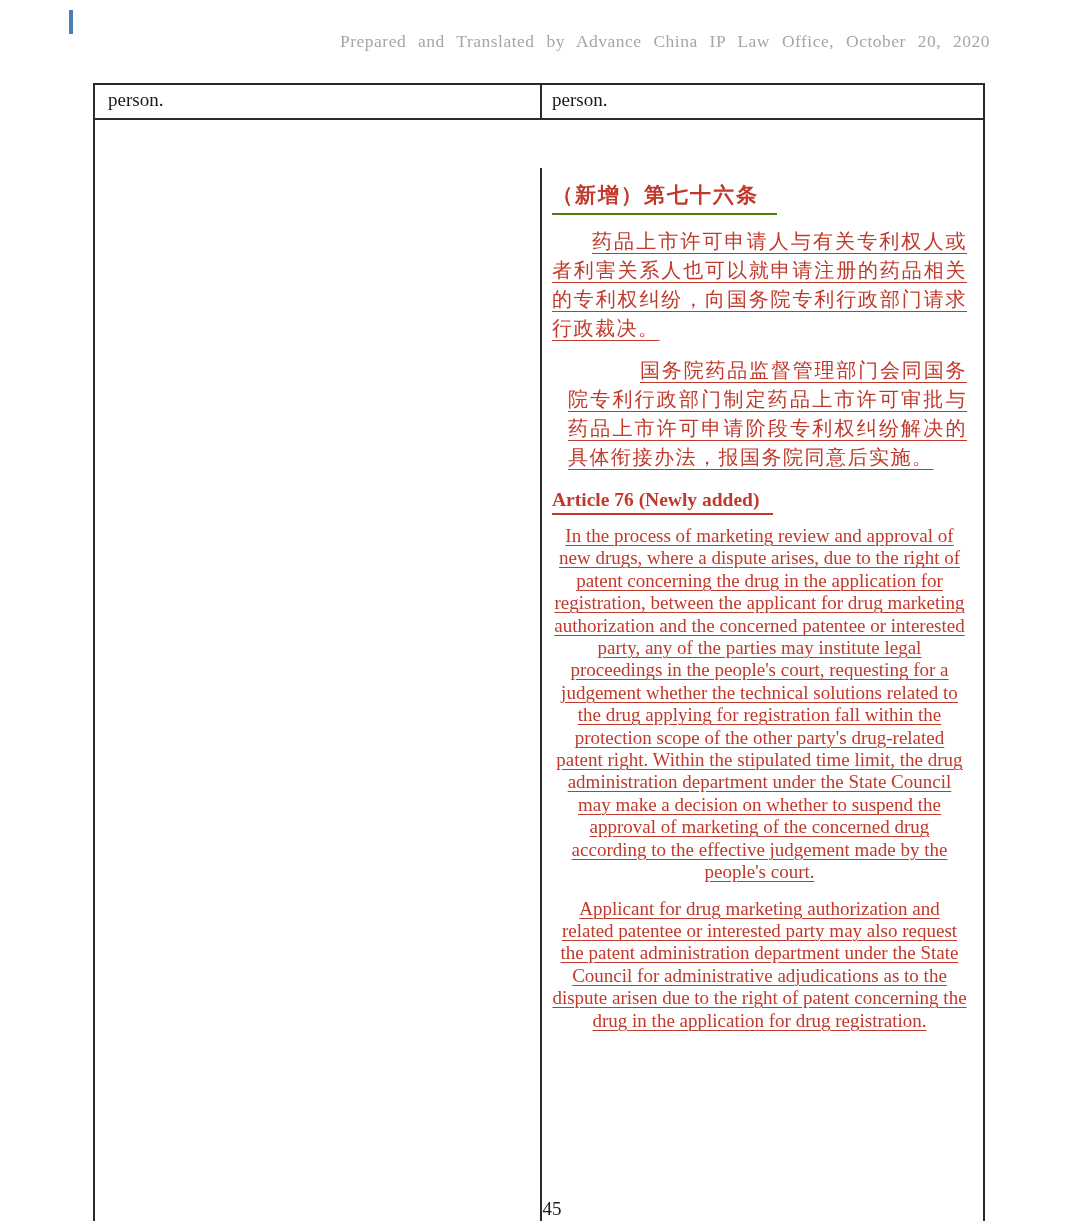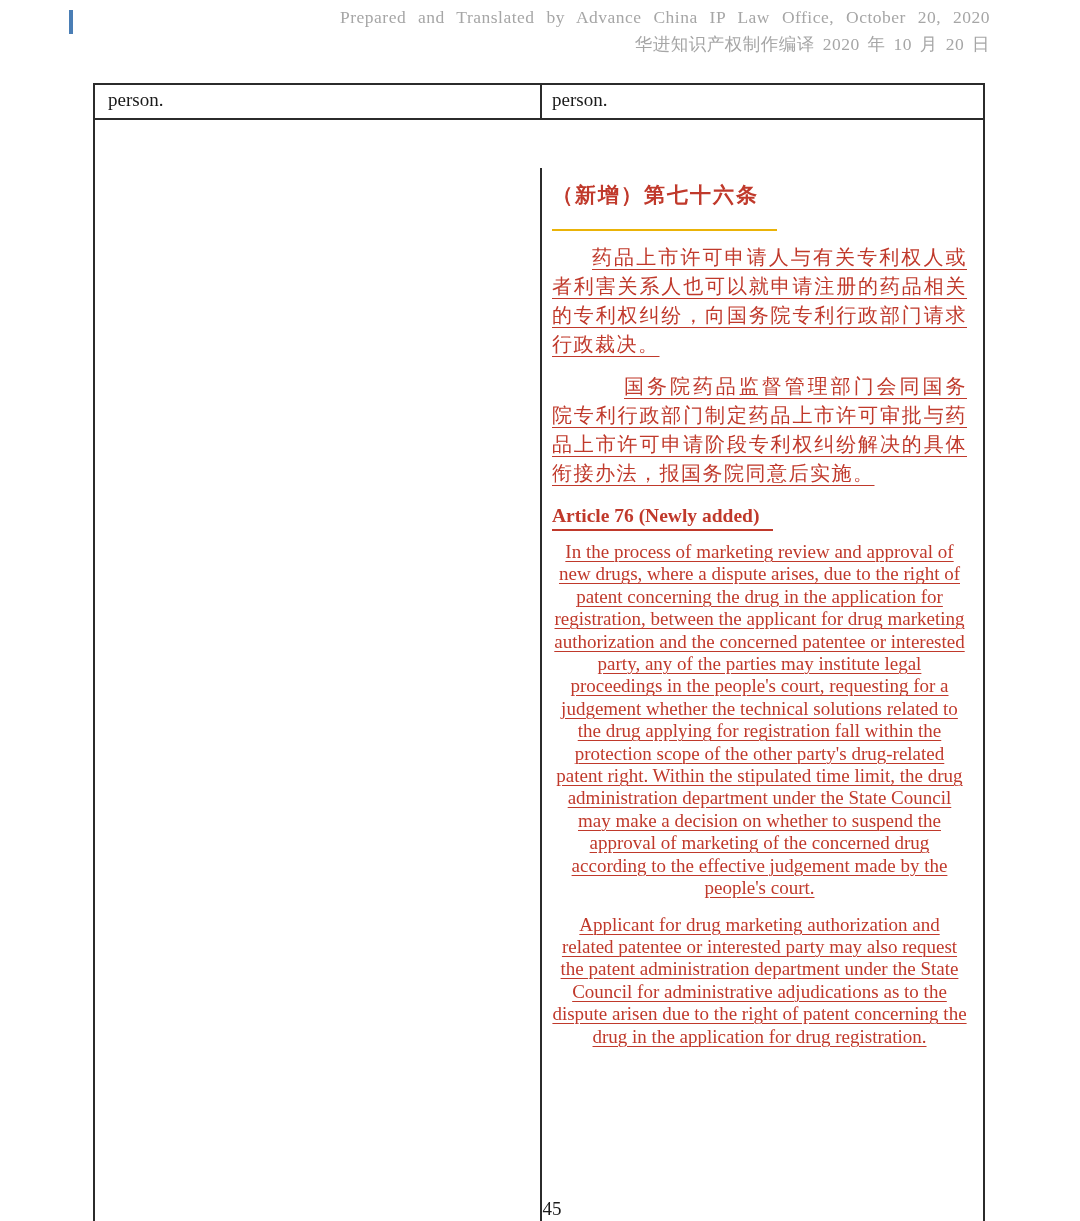--- a/index.html
+++ b/index.html
@@ -16,21 +16,21 @@
   .accent-bar {
     position: absolute;
     left: 69px;
     top: 10px;
     width: 4px;
     height: 24px;
     background: #4a7eb5;
   }
   .page-header {
     position: absolute;
-    top: 4px;
+    top: 28px;
     right: 90px;
     text-align: right;
     color: #a6a6a6;
     font-size: 17.5px;
     line-height: 27px;
     letter-spacing: 0.5px;
   }
   .page-header .hdr-line1 { word-spacing: 7px; }
   .page-header .hdr-line2 { word-spacing: 3px; }
   .doc-table {
@@ -65,36 +65,36 @@
     font-size: 19px;
     color: #1a1a1a;
   }
   .cn-heading {
     display: inline-block;
     margin: 9px 0 12px 0;
     font-size: 21px;
     font-weight: bold;
     color: #c0392b;
     letter-spacing: 2px;
-    border-bottom: 2px solid #eab308;
-    padding: 0 18px 20px 0;
+    border-bottom: 2px solid #4d7c0f;
+    padding: 0 18px 4px 0;
   }
   .cn-para {
     font-size: 20px;
     line-height: 29px;
     color: #c0392b;
     letter-spacing: 1.5px;
     text-align: justify;
     text-decoration: underline;
     text-decoration-thickness: 1px;
     text-underline-offset: 5px;
     margin-bottom: 13px;
   }
   .cn-para.indent-2 { text-indent: 2em; }
-  .cn-para.indent-4 { text-indent: 3.6em; }
+  .cn-para.indent-4 { text-indent: 3.6em; margin-left: 16px; }
   .en-heading {
     display: inline-block;
     margin: 4px 0 10px 0;
     font-size: 19.5px;
     font-weight: bold;
     color: #c0392b;
     border-bottom: 2px solid #c0392b;
     padding: 0 14px 2px 0;
   }
   .en-para {
@@ -119,21 +119,20 @@
 </style>
 </head>
 <body>
 
 <div class="page">
 
   <span class="accent-bar"></span>
 
   <div class="page-header">
     <div class="hdr-line1">Prepared and Translated by Advance China IP Law Office, October 20, 2020</div>
-    <div class="hdr-line2">华进知识产权制作编译 2020 年 10 月 20 日</div>
   </div>
 
   <div class="doc-table">
 
     <div class="t-row header-row">
       <div class="cell-left">
         <span class="person-label">person.</span>
       </div>
       <div class="cell-right">
         <span class="person-label">person.</span>

